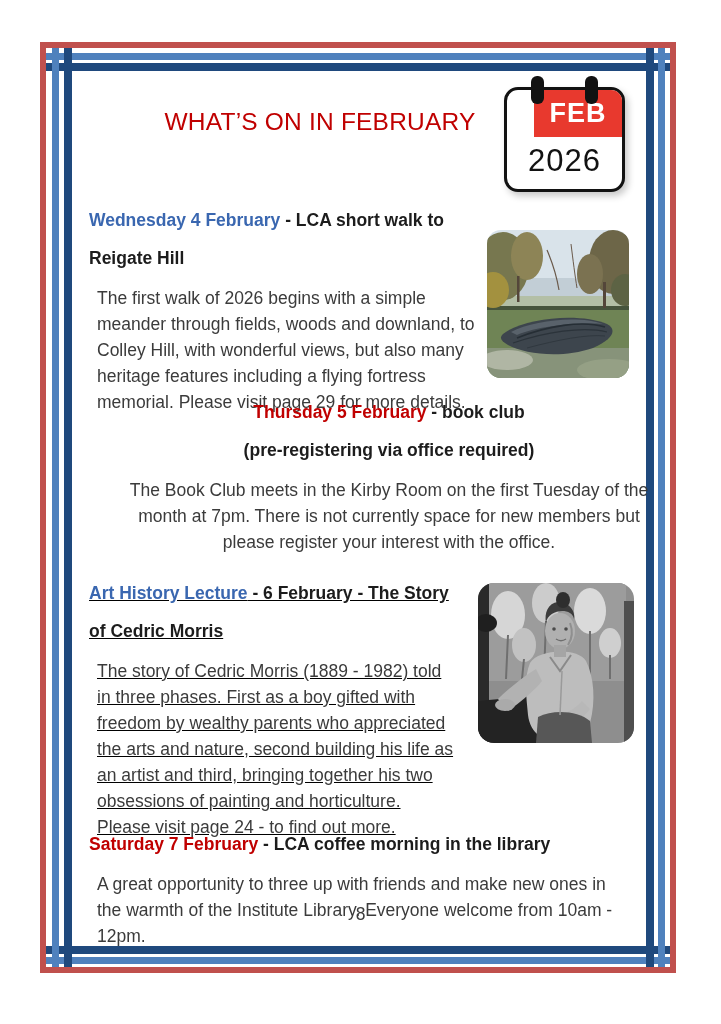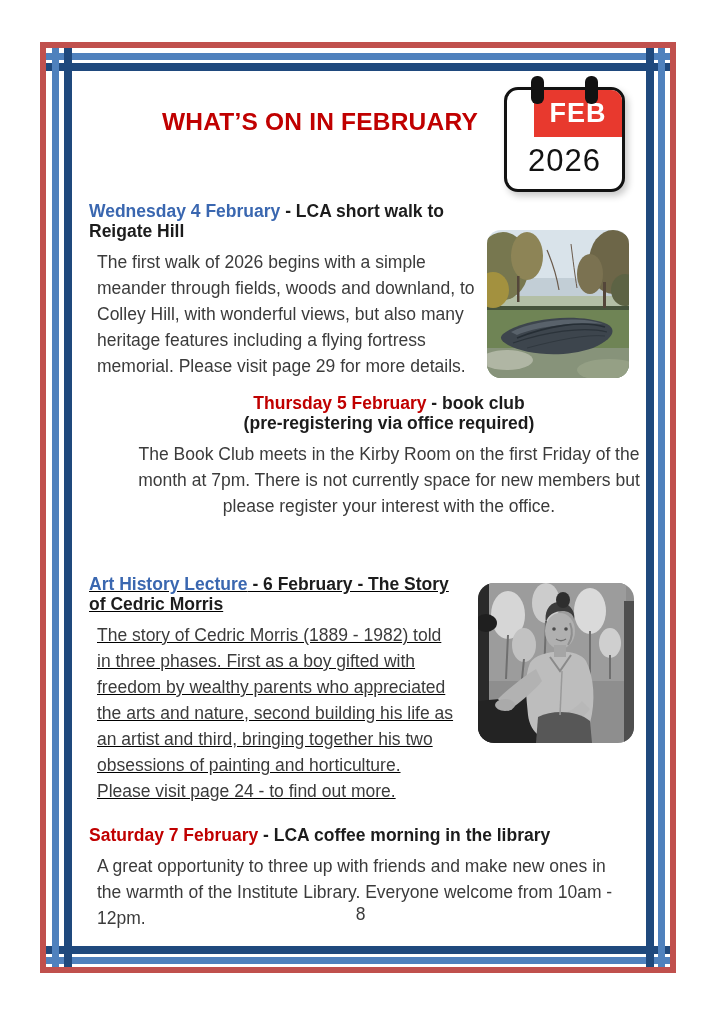--- a/index.html
+++ b/index.html
@@ -22,21 +22,21 @@
   .dbh-top{left:46px;top:63px;width:624px;height:8px;}
   .dbh-bottom{left:46px;top:946px;width:624px;height:8px;}
   .lbv-left{left:52px;top:48px;width:7px;height:919px;}
   .lbv-right{left:658px;top:48px;width:7px;height:919px;}
   .dbv-left{left:64px;top:48px;width:8px;height:919px;}
   .dbv-right{left:646px;top:48px;width:8px;height:919px;}
 
   
   .title{
     position:absolute;left:130px;top:108px;width:380px;margin:0;
-    text-align:center;font-size:24.5px;font-weight:bold;color:#C00000;
+    text-align:center;font-size:24.5px;font-weight:normal;color:#C00000;
     letter-spacing:0.2px;
   }
 
   
   .calendar{position:absolute;left:504px;top:76px;width:121px;height:116px;}
   .cal-ring{position:absolute;top:0;width:13px;height:28px;background:#121212;border-radius:6px;z-index:3;}
   .cal-ring.left{left:27px;}
   .cal-ring.right{right:27px;}
   .cal-body{
     position:absolute;left:0;right:0;top:11px;bottom:0;background:#ffffff;
@@ -49,21 +49,21 @@
     letter-spacing:1px;
     margin-left:27px;
   }
   .cal-year{
     height:48px;display:flex;align-items:center;justify-content:center;
     font-weight:normal;font-size:31px;color:#121212;letter-spacing:1px;
   }
 
   
   .event{position:absolute;left:89px;}
-  .event h2{margin:0 0 4px 0;font-size:17.5px;line-height:20px;font-weight:bold;
+  .event h2{margin:0 0 4px 0;font-size:17.5px;line-height:38px;font-weight:bold;
     color:#1c1c1c;white-space:pre-line;}
   .event p{margin:8px;font-size:17.5px;line-height:26px;color:#3B3B3B;white-space:pre-line;}
   .date-blue{color:#3A67B0;}
   .date-red{color:#C00000;}
   #event1{top:201px;width:452px;}
   #event2{top:393px;width:600px;text-align:center;}
   #event3{top:574px;width:452px;text-decoration:underline;}
   #event4{top:825px;width:600px;}
 
   
@@ -139,21 +139,21 @@
       <path d="M24,102 C46,90 92,85 116,94 C98,92 52,95 30,105 Z" fill="#59626b"></path>
       <path d="M30,108 C60,96 95,90 118,97" stroke="#262e35" stroke-width="1.6" fill="none"></path>
       <path d="M26,113 C58,102 96,96 120,102" stroke="#2b333a" stroke-width="1.2" fill="none"></path>
       <path d="M40,118 C70,110 100,104 118,106" stroke="#30383f" stroke-width="1" fill="none"></path>
     </svg>
   </div>
 
   <section class="event" id="event2">
     <h2><span class="date-red">Thursday 5 February</span><span> - book club
 (pre-registering via office required)</span></h2>
-    <p>The Book Club meets in the Kirby Room on the first Friday of the
+    <p>The Book Club meets in the Kirby Room on the first Tuesday of the
 month at 7pm. There is not currently space for new members but
 please register your interest with the office.</p>
   </section>
 
   <section class="event" id="event3">
     <h2><span class="date-blue">Art History Lecture</span><span> - 6 February - The Story
 of Cedric Morris</span></h2>
     <p>The story of Cedric Morris (1889 - 1982) told
 in three phases. First as a boy gifted with
 freedom by wealthy parents who appreciated

